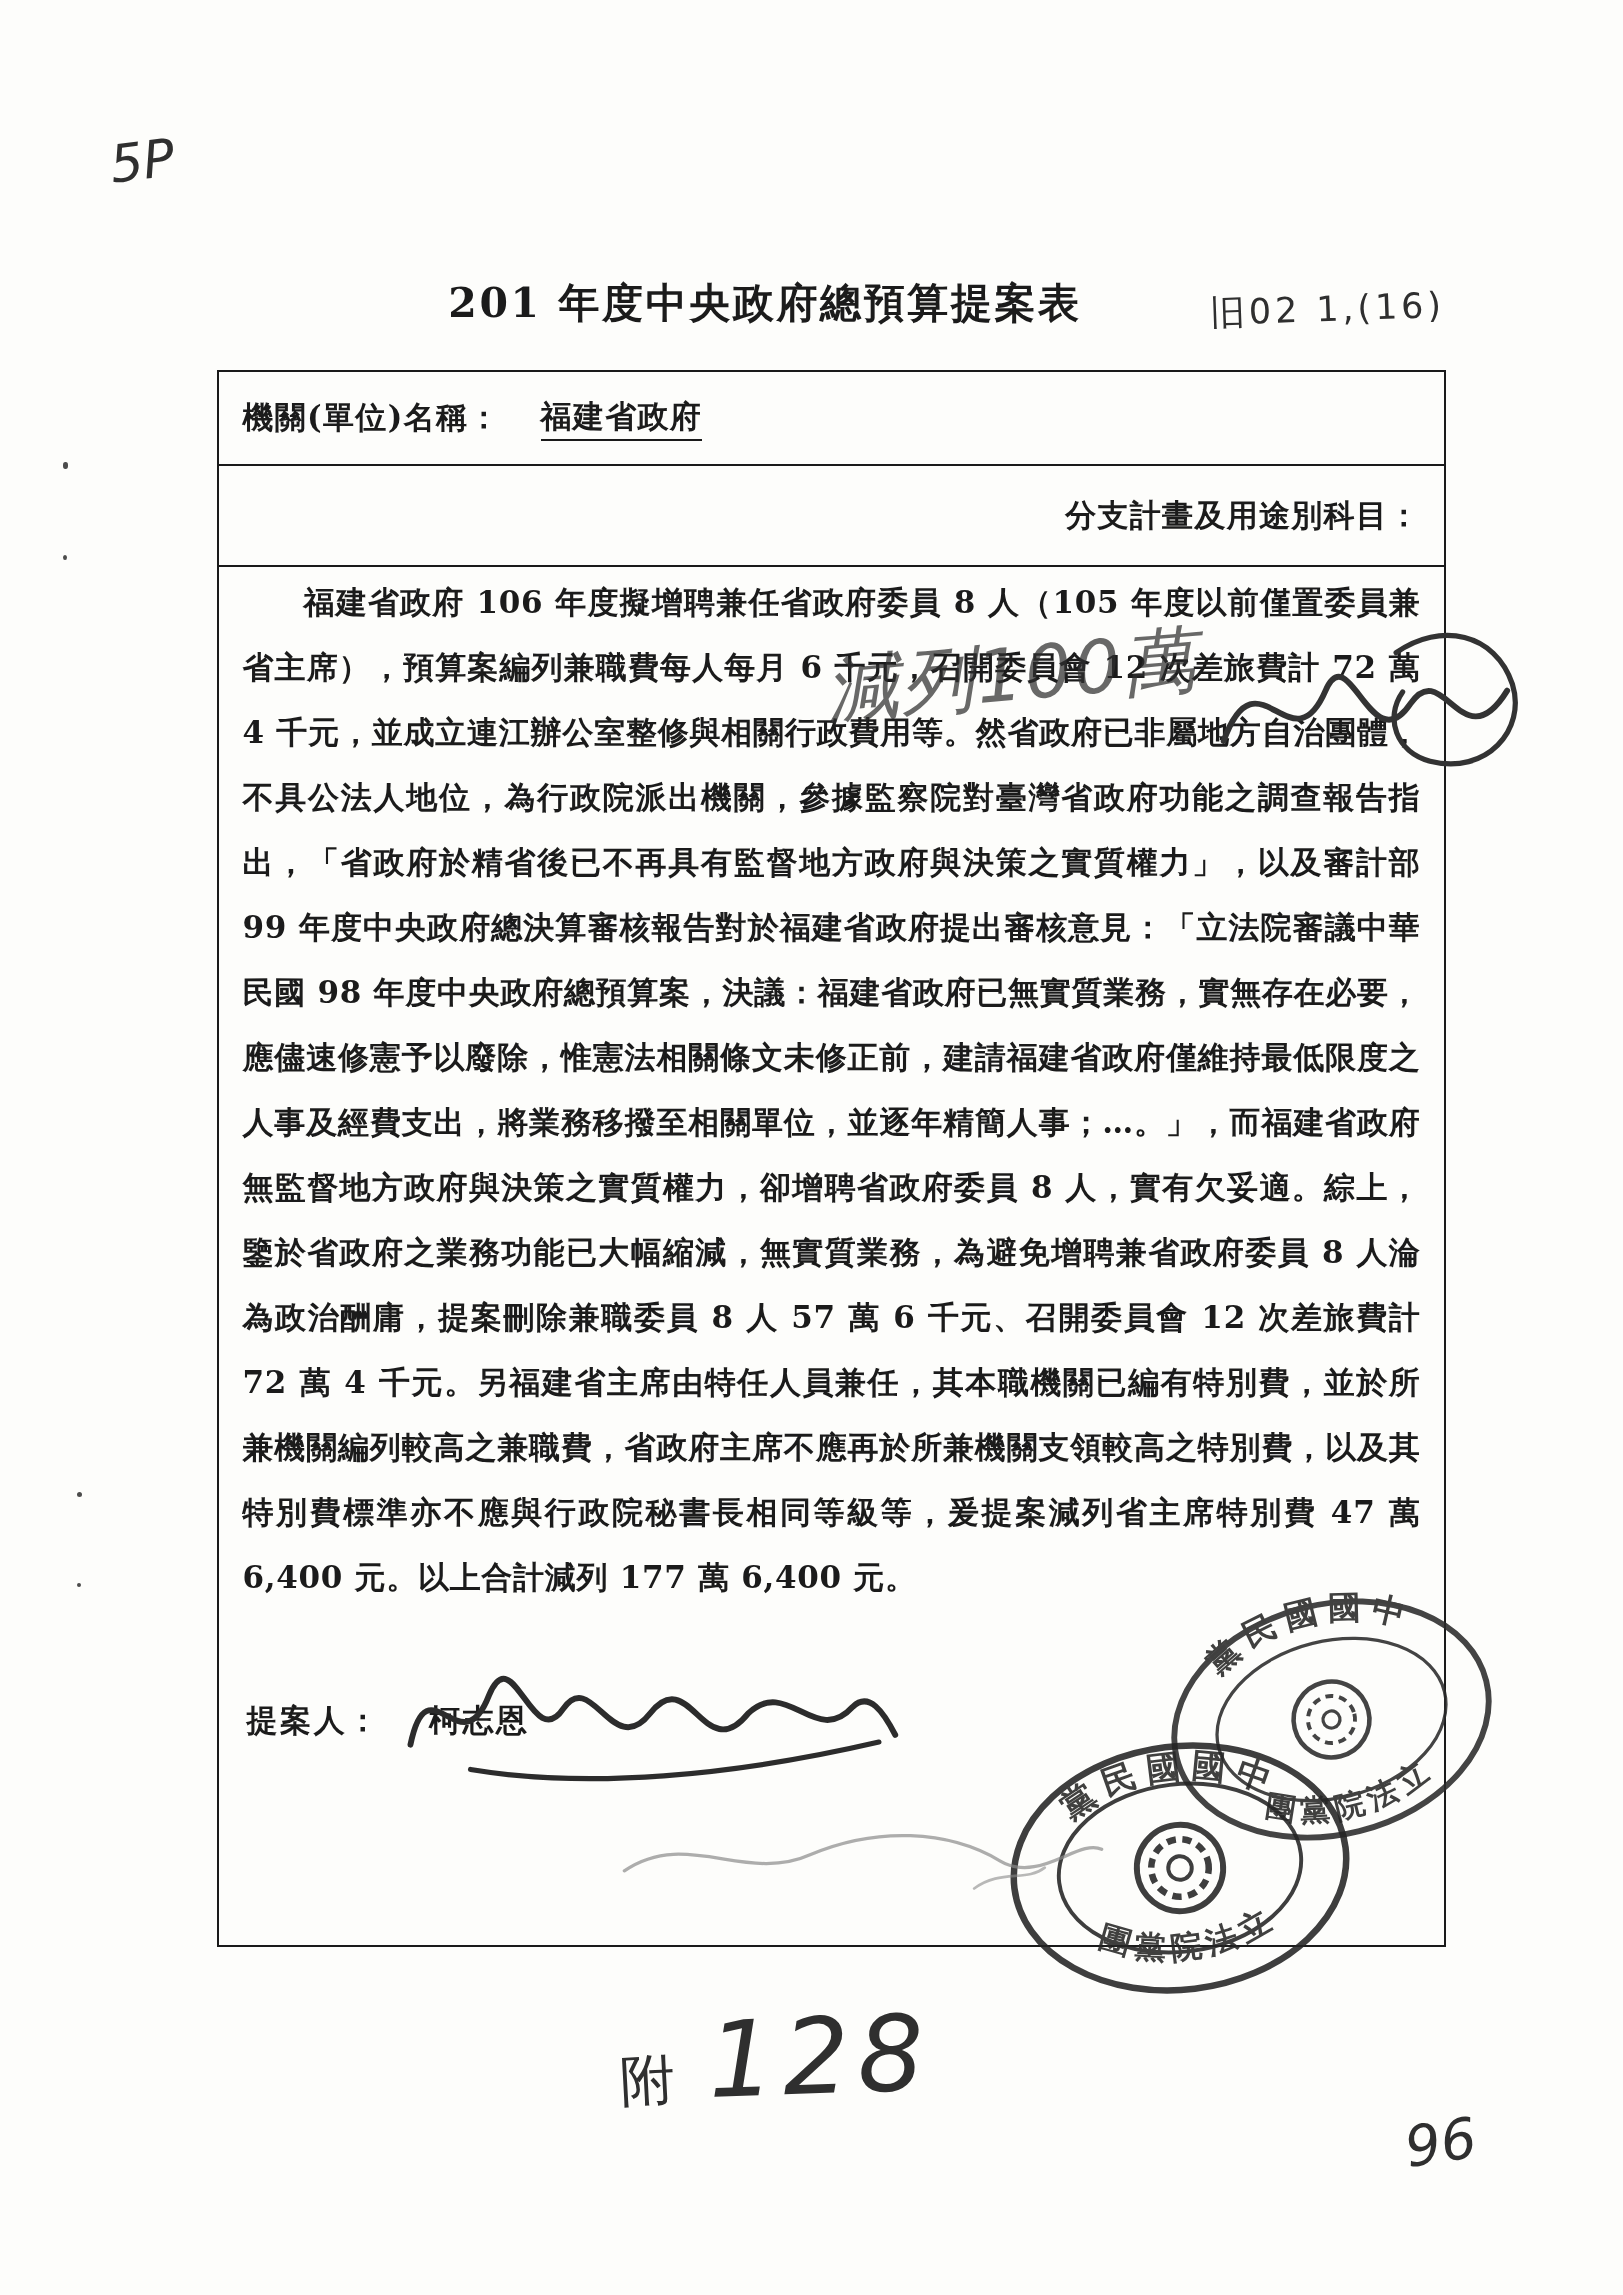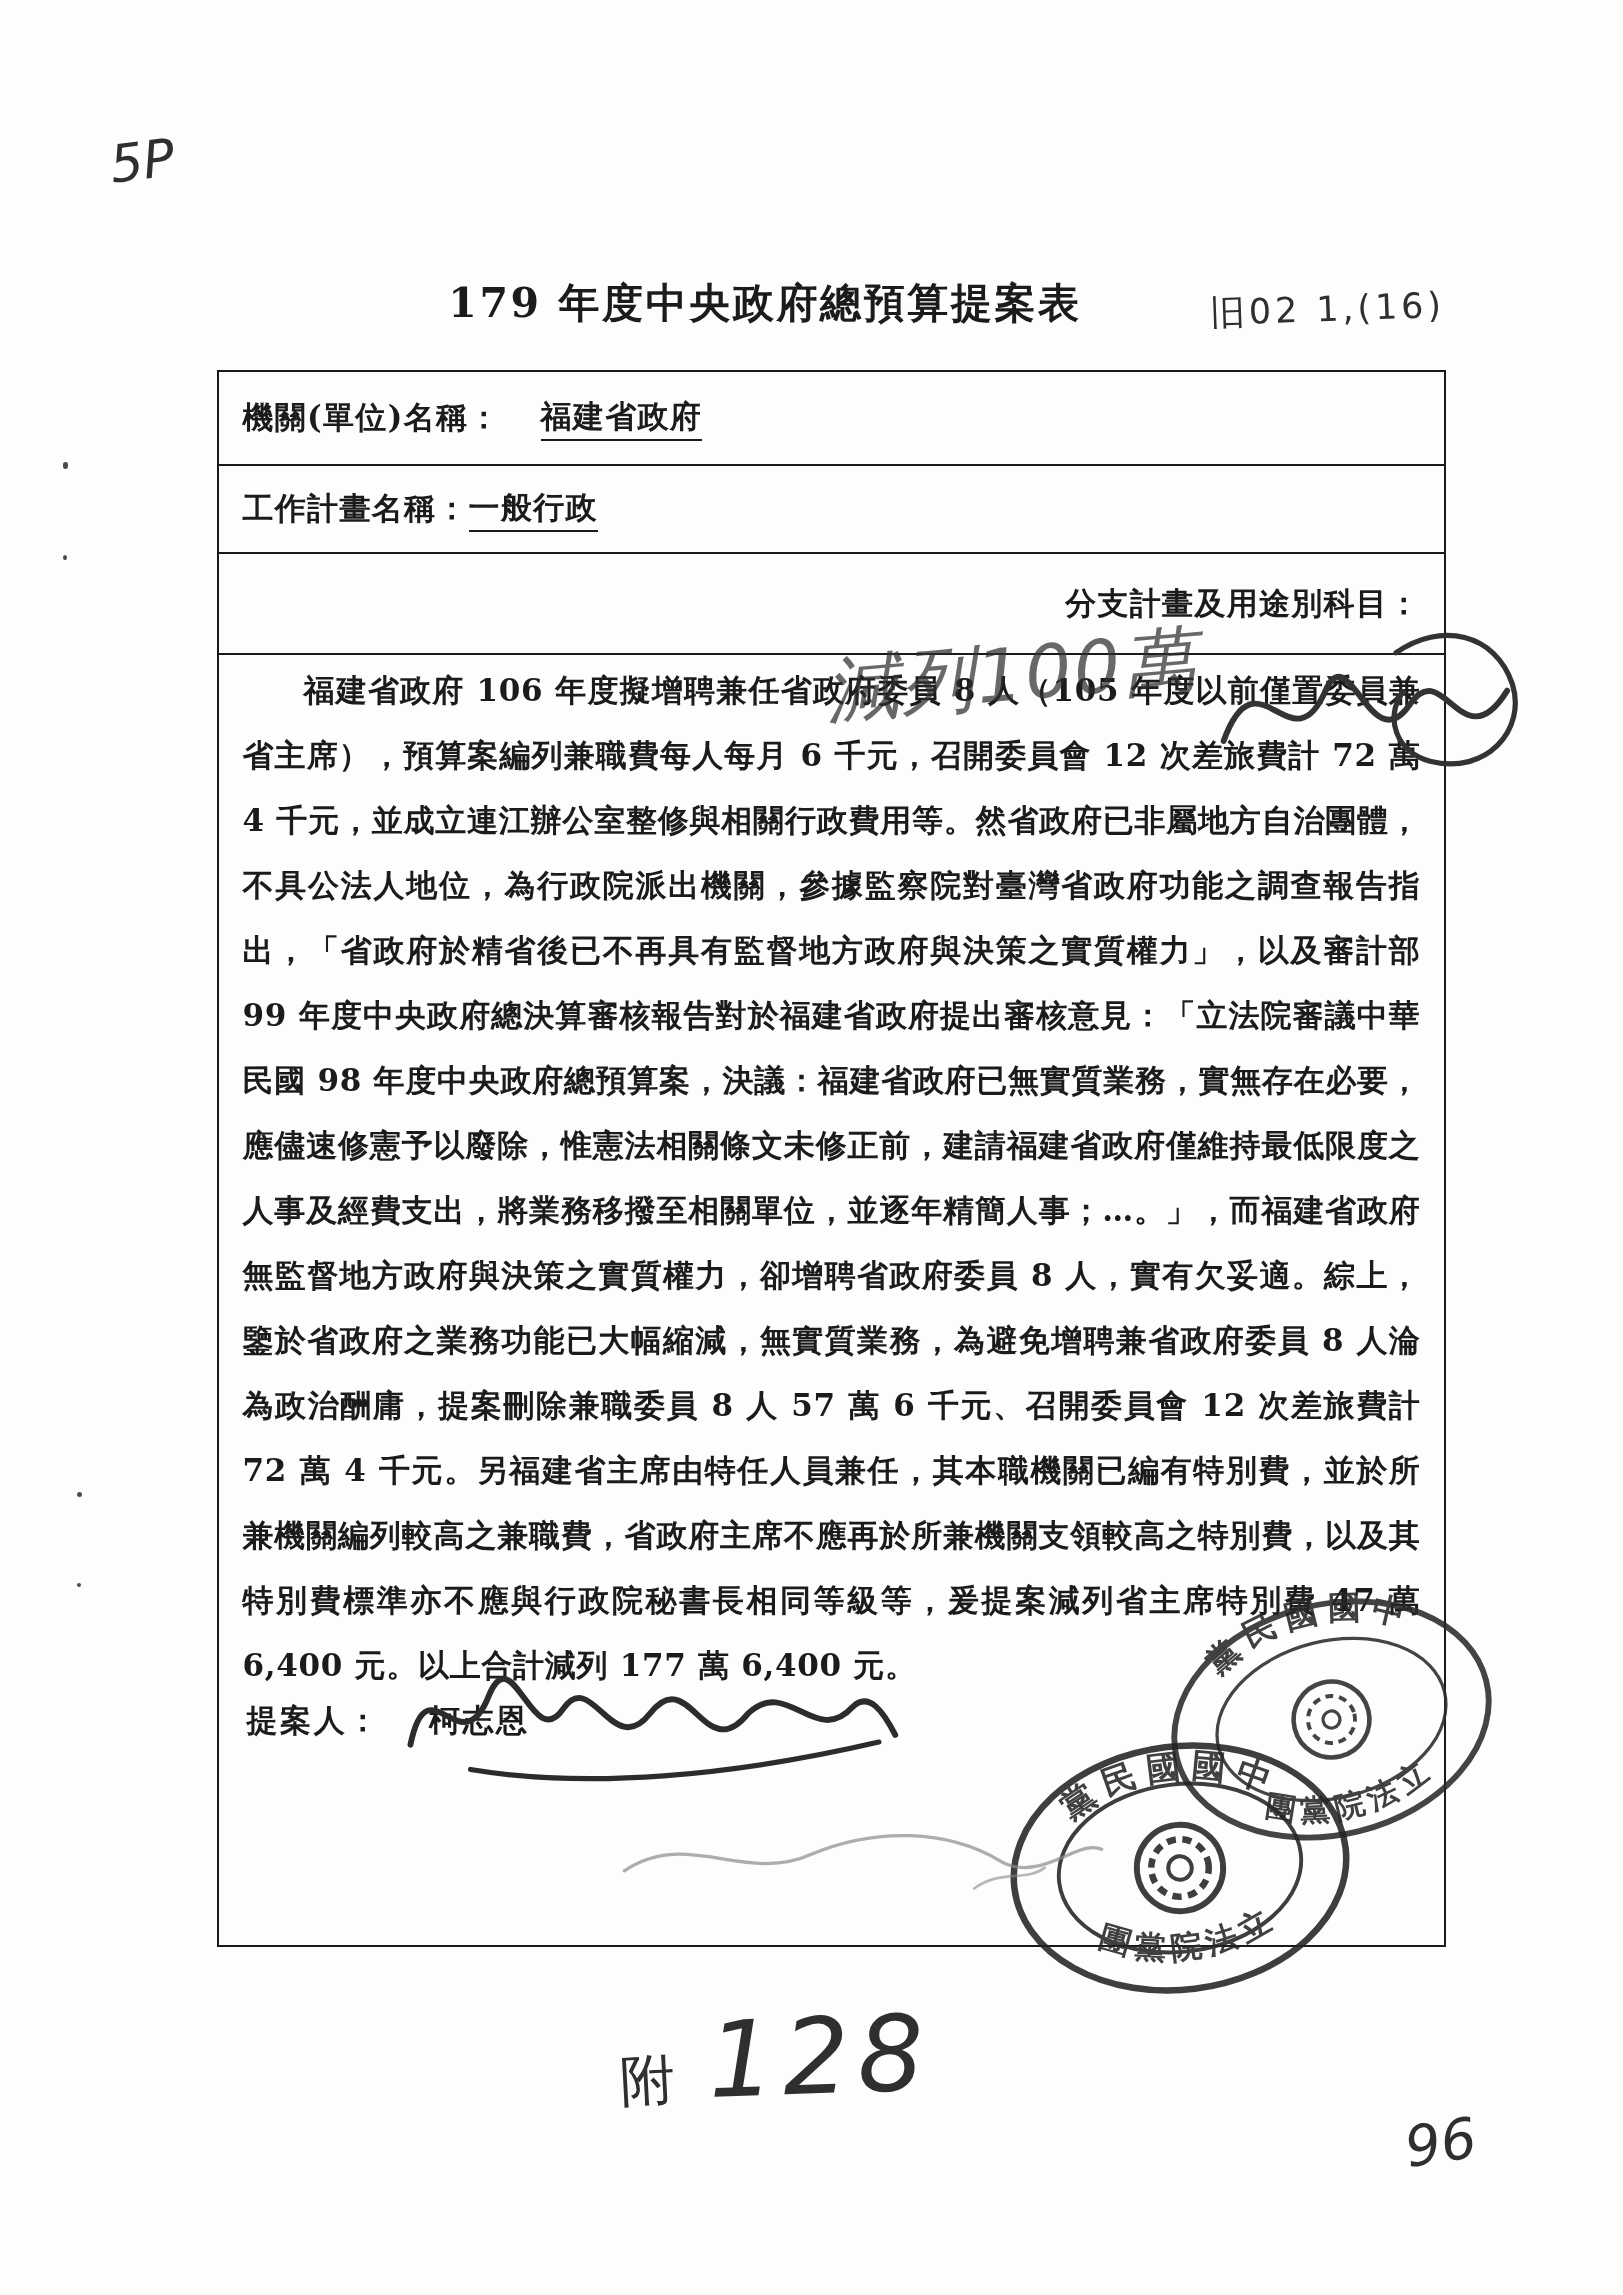--- a/index.html
+++ b/index.html
@@ -56,33 +56,29 @@
 <div class="sheet">
 
   <div class="speck" style="left:63px;top:462px;width:4.6px;height:6.5px;"></div>
   <div class="speck" style="left:63px;top:555px;width:3.9px;height:5.2px;"></div>
   <div class="speck" style="left:77px;top:1492px;width:5.2px;height:5.2px;"></div>
   <div class="speck" style="left:77px;top:1583px;width:3.9px;height:3.9px;"></div>
 
   <div class="hw hw-topleft">5P</div>
   <div class="hw hw-titlenote">旧02 1,(16)</div>
 
-  <div class="title">179 年度中央政府總預算提案表</div>
+  <div class="title">201 年度中央政府總預算提案表</div>
 
   <div class="formbox">
 
     <div class="field-row r1">
       <span>機關(單位)名稱：</span>
         <span class="uval">福建省政府</span>
     </div>
 
-    <div class="field-row r2">
-      <span>工作計畫名稱：</span>
-        <span class="uval">一般行政</span>
-    </div>
 
     <div class="field-row r3">
       <span>分支計畫及用途別科目：</span>
     </div>
 
 
     <div class="case">
       <p class="case-body">福建省政府 106 年度擬增聘兼任省政府委員 8 人（105 年度以前僅置委員兼省主席），預算案編列兼職費每人每月 6 千元，召開委員會 12 次差旅費計 72 萬 4 千元，並成立連江辦公室整修與相關行政費用等。然省政府已非屬地方自治團體，不具公法人地位，為行政院派出機關，參據監察院對臺灣省政府功能之調查報告指出，「省政府於精省後已不再具有監督地方政府與決策之實質權力」，以及審計部 99 年度中央政府總決算審核報告對於福建省政府提出審核意見：「立法院審議中華民國 98 年度中央政府總預算案，決議：福建省政府已無實質業務，實無存在必要，應儘速修憲予以廢除，惟憲法相關條文未修正前，建請福建省政府僅維持最低限度之人事及經費支出，將業務移撥至相關單位，並逐年精簡人事；…。」，而福建省政府無監督地方政府與決策之實質權力，卻增聘省政府委員 8 人，實有欠妥適。綜上，鑒於省政府之業務功能已大幅縮減，無實質業務，為避免增聘兼省政府委員 8 人淪為政治酬庸，提案刪除兼職委員 8 人 57 萬 6 千元、召開委員會 12 次差旅費計 72 萬 4 千元。另福建省主席由特任人員兼任，其本職機關已編有特別費，並於所兼機關編列較高之兼職費，省政府主席不應再於所兼機關支領較高之特別費，以及其特別費標準亦不應與行政院秘書長相同等級等，爰提案減列省主席特別費 47 萬 6,400 元。以上合計減列 177 萬 6,400 元。</p>
     </div>
 

